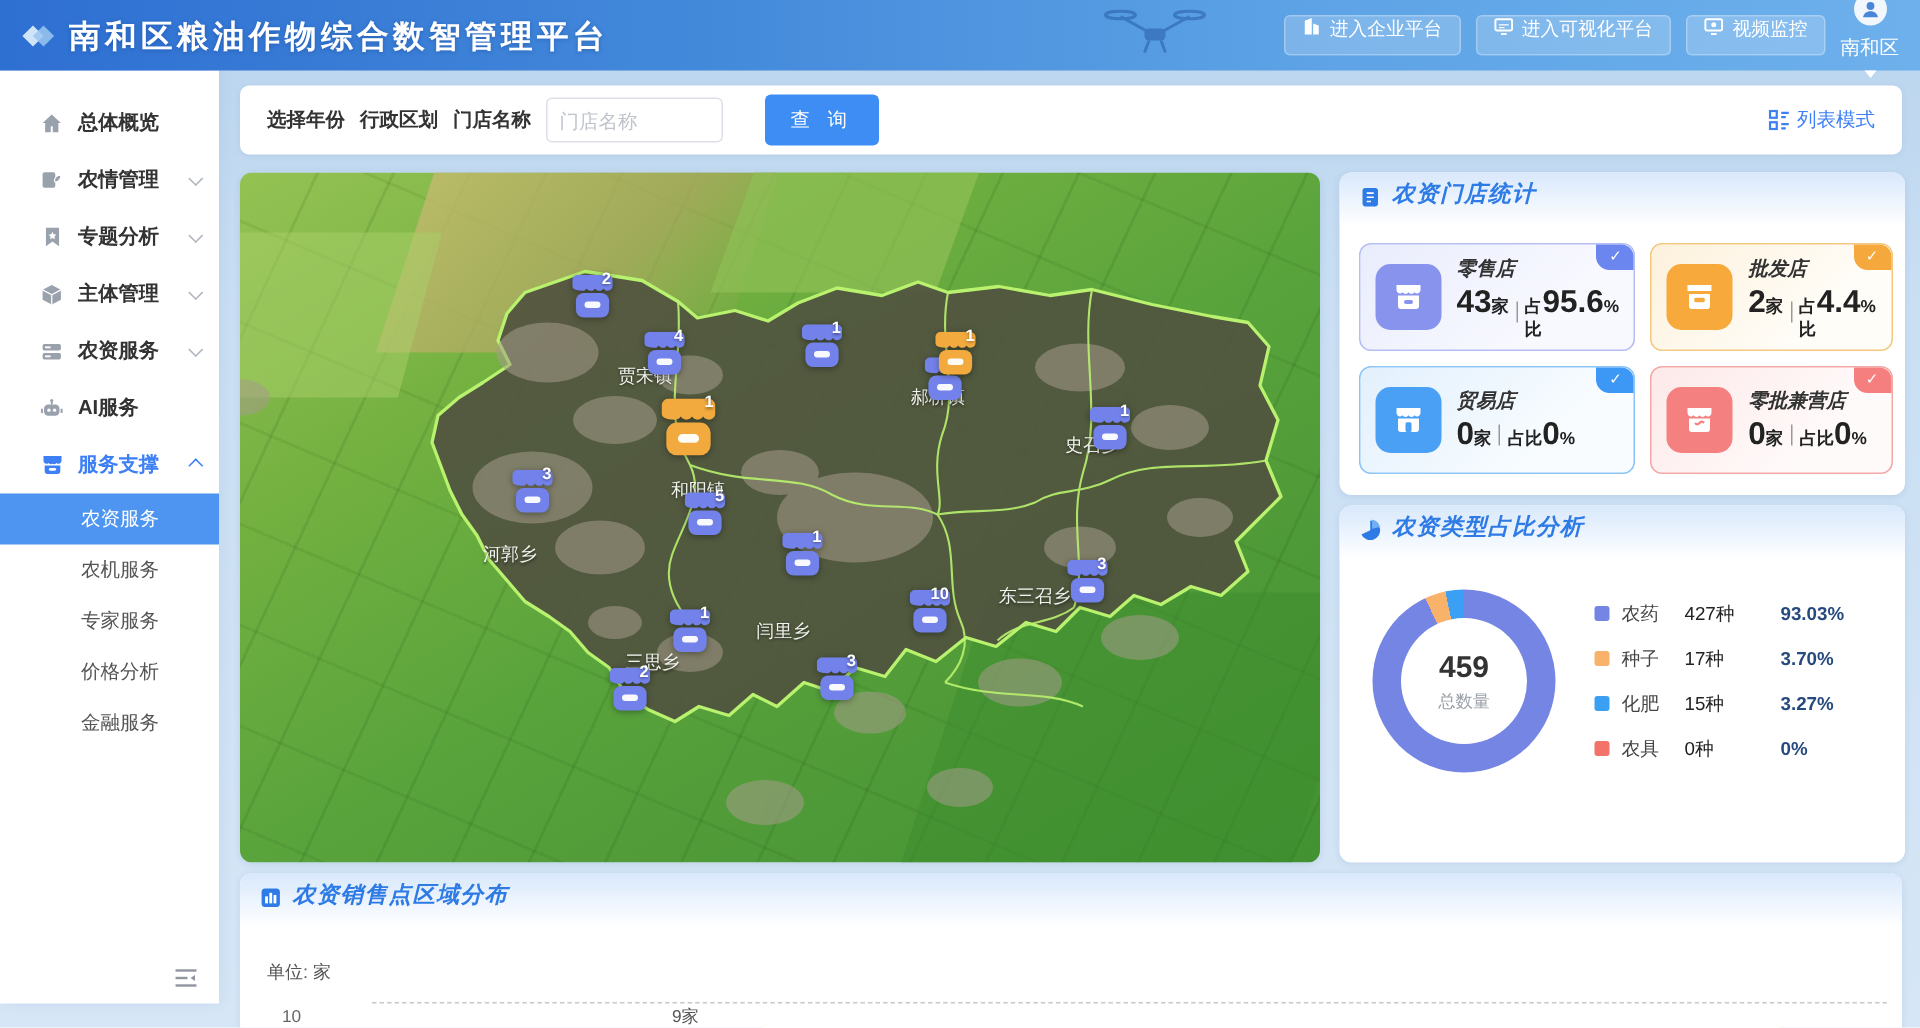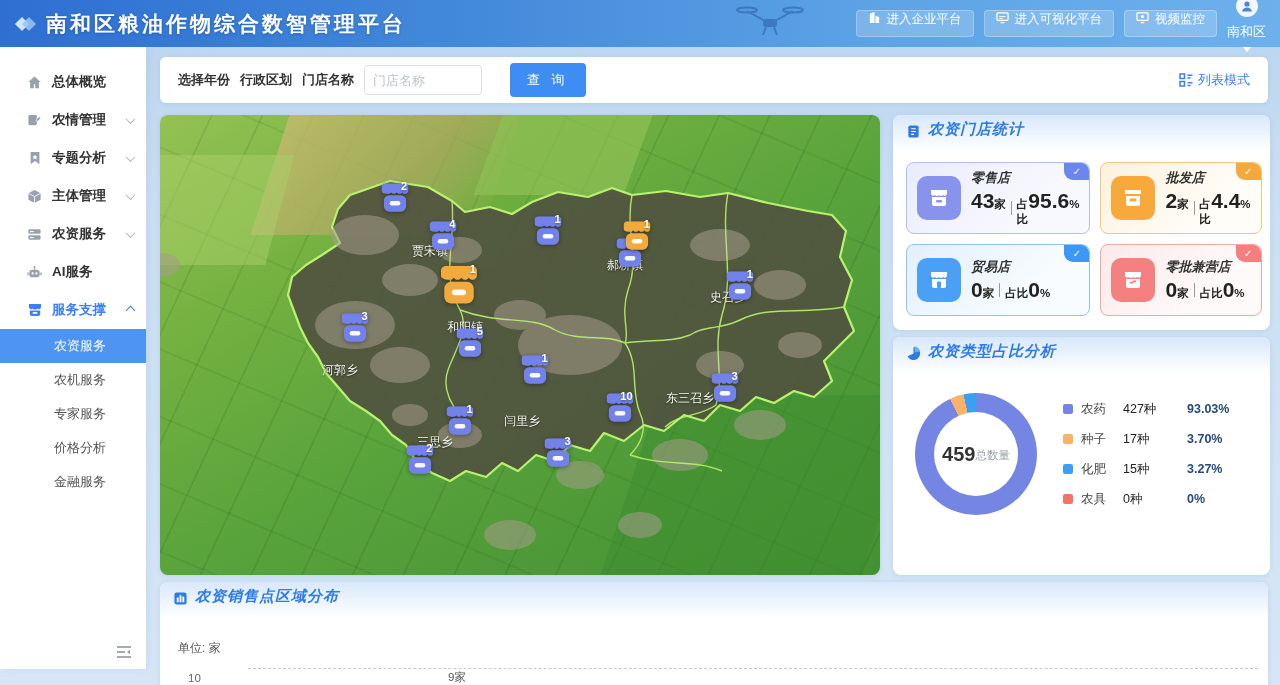--- a/index.html
+++ b/index.html
@@ -128,21 +128,21 @@
   .theme-orange .card-icon { background:#f7a93b; } .theme-orange .corner-check { background:#f5a83c; }
   .theme-blue { background:linear-gradient(135deg,#e2f0fd 0%,#f8fcff 70%); border:1px solid #8cc5f6; }
   .theme-blue .card-icon { background:#4aa0f5; } .theme-blue .corner-check { background:#3d97f5; }
   .theme-red { background:linear-gradient(135deg,#fde9e9 0%,#fffafa 70%); border:1px solid #f3a8a6; }
   .theme-red .card-icon { background:#f58080; } .theme-red .corner-check { background:#f57f7f; }
 
   
   .types-body { display:flex; align-items:center; padding:20px 14px 0 22px; }
   .donut-wrap { position:relative; width:122px; height:122px; flex:0 0 auto; }
   .donut { width:122px; height:122px; border-radius:50%; }
-  .donut-hole { position:absolute; left:19px; top:19px; width:84px; height:84px; border-radius:50%; background:#fff; display:flex; flex-direction:row; align-items:center; justify-content:center; }
+  .donut-hole { position:absolute; left:19px; top:19px; width:84px; height:84px; border-radius:50%; background:#fff; display:flex; flex-direction:column; align-items:center; justify-content:center; }
   .donut-total { font-size:20px; font-weight:700; color:#333; }
   .donut-total-label { font-size:11.5px; color:#9aa0a8; margin-top:3px; }
   .legend { margin-left:26px; display:flex; flex-direction:column; gap:13px; flex:1; }
   .legend-row { display:flex; align-items:center; font-size:12.5px; }
   .swatch { width:10px; height:10px; border-radius:2px; margin-right:8px; flex:0 0 auto; }
   .lg-name { width:42px; color:#444; }
   .lg-count { width:64px; color:#222; }
   .lg-pct { color:#274a7e; font-weight:600; }
 
   

